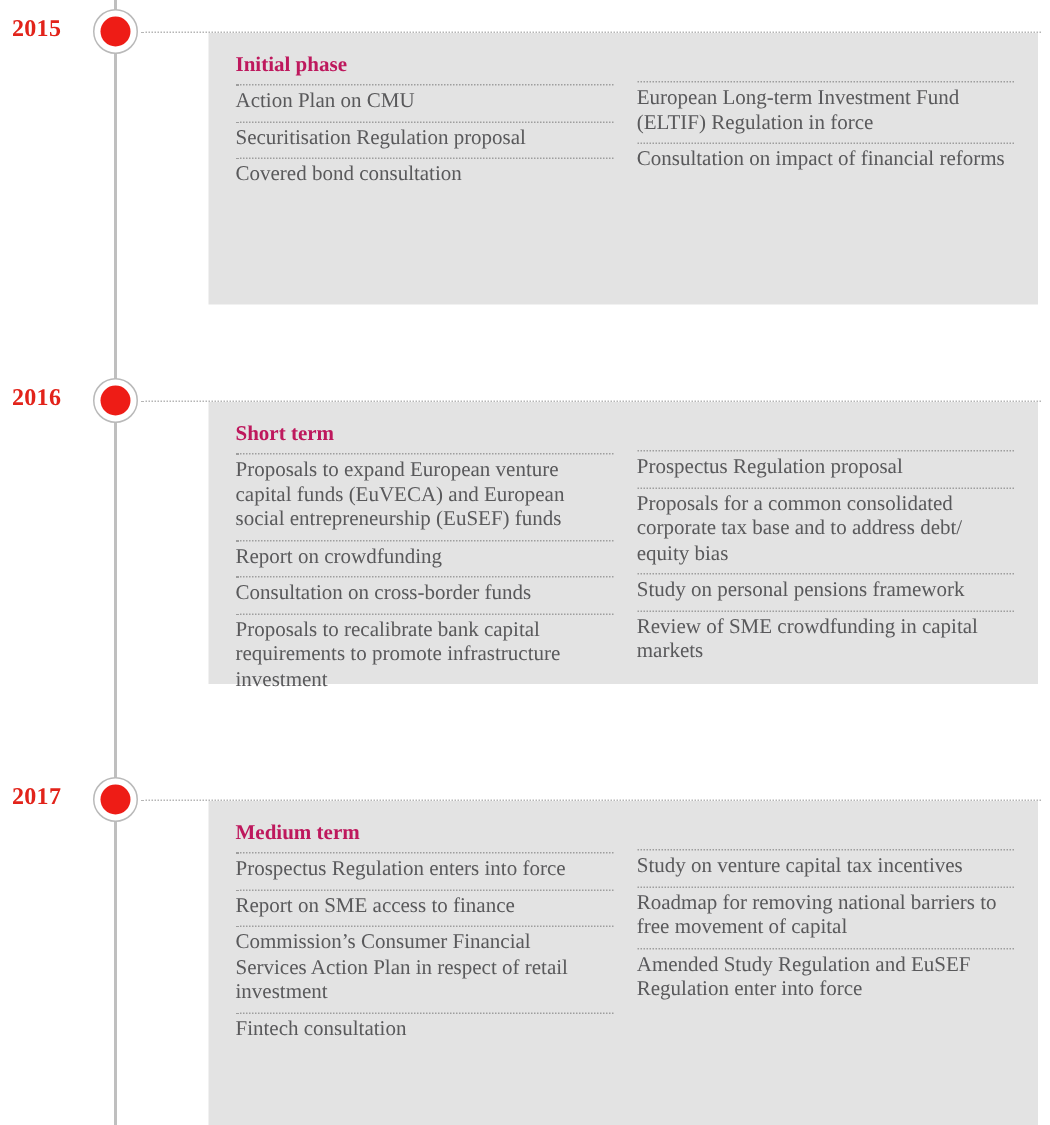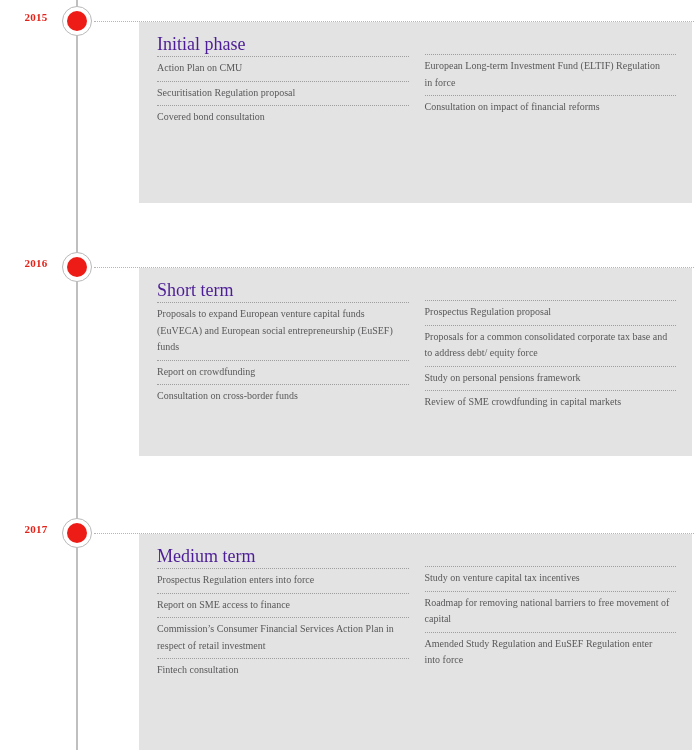--- a/index.html
+++ b/index.html
@@ -29,24 +29,24 @@
   .phase {
     position: absolute;
     left: 0;
     width: 700px;
   }
 
   .year {
     position: absolute;
     left: 8px;
     width: 56px;
-    text-align: center;
+    text-align: left;
     color: #e2231a;
     font-weight: bold;
-    font-size: 11px;
+    font-size: 16px;
     letter-spacing: 0.2px;
     font-family: "Liberation Serif", "DejaVu Serif", serif;
   }
 
   .marker {
     position: absolute;
     left: 62px;
     width: 30px;
     height: 30px;
     border-radius: 50%;
@@ -87,32 +87,32 @@
     gap: 16px;
   }
   .col {
     width: 50%;
     display: flex;
     flex-direction: column;
   }
   .col-right { padding-top: 18px; }
 
   .phase-title {
-    color: #4c1d95;
-    font-weight: normal;
-    font-size: 18px;
+    color: #be185d;
+    font-weight: bold;
+    font-size: 14px;
     line-height: 16px;
     padding-bottom: 4px;
     font-family: "Liberation Serif", "DejaVu Serif", serif;
   }
 
   .item {
     border-top: 1px dotted #9e9e9e;
     color: #59595b;
-    font-size: 10px;
+    font-size: 14px;
     line-height: 16.5px;
     padding: 3px 6px 4px 0;
     font-family: "Liberation Serif", "DejaVu Serif", serif;
   }
 </style>
 </head>
 <body>
 
 <div id="root">
 
@@ -146,24 +146,25 @@
       <div class="dot"></div>
     </div>
     <div class="connector" style="top:21px;"></div>
     <div class="panel" style="top:22px; height:188px;">
       <div class="cols">
         <div class="col col-left">
           <div class="phase-title">Short term</div>
           <div class="item">Proposals to expand European venture capital funds (EuVECA) and European social entrepreneurship (EuSEF) funds</div>
           <div class="item">Report on crowdfunding</div>
           <div class="item">Consultation on cross-border funds</div>
+          <div class="item">Proposals to recalibrate bank capital requirements to promote infrastructure investment</div>
         </div>
         <div class="col col-right">
           <div class="item">Prospectus Regulation proposal</div>
-          <div class="item">Proposals for a common consolidated corporate tax base and to address debt/ equity force</div>
+          <div class="item">Proposals for a common consolidated corporate tax base and to address debt/ equity bias</div>
           <div class="item">Study on personal pensions framework</div>
           <div class="item">Review of SME crowdfunding in capital markets</div>
         </div>
       </div>
     </div>
   </div>
 
   <div class="phase" style="top:512px;">
     <div class="year" style="top:11px;">2017</div>
     <div class="marker" style="top:6px;">

